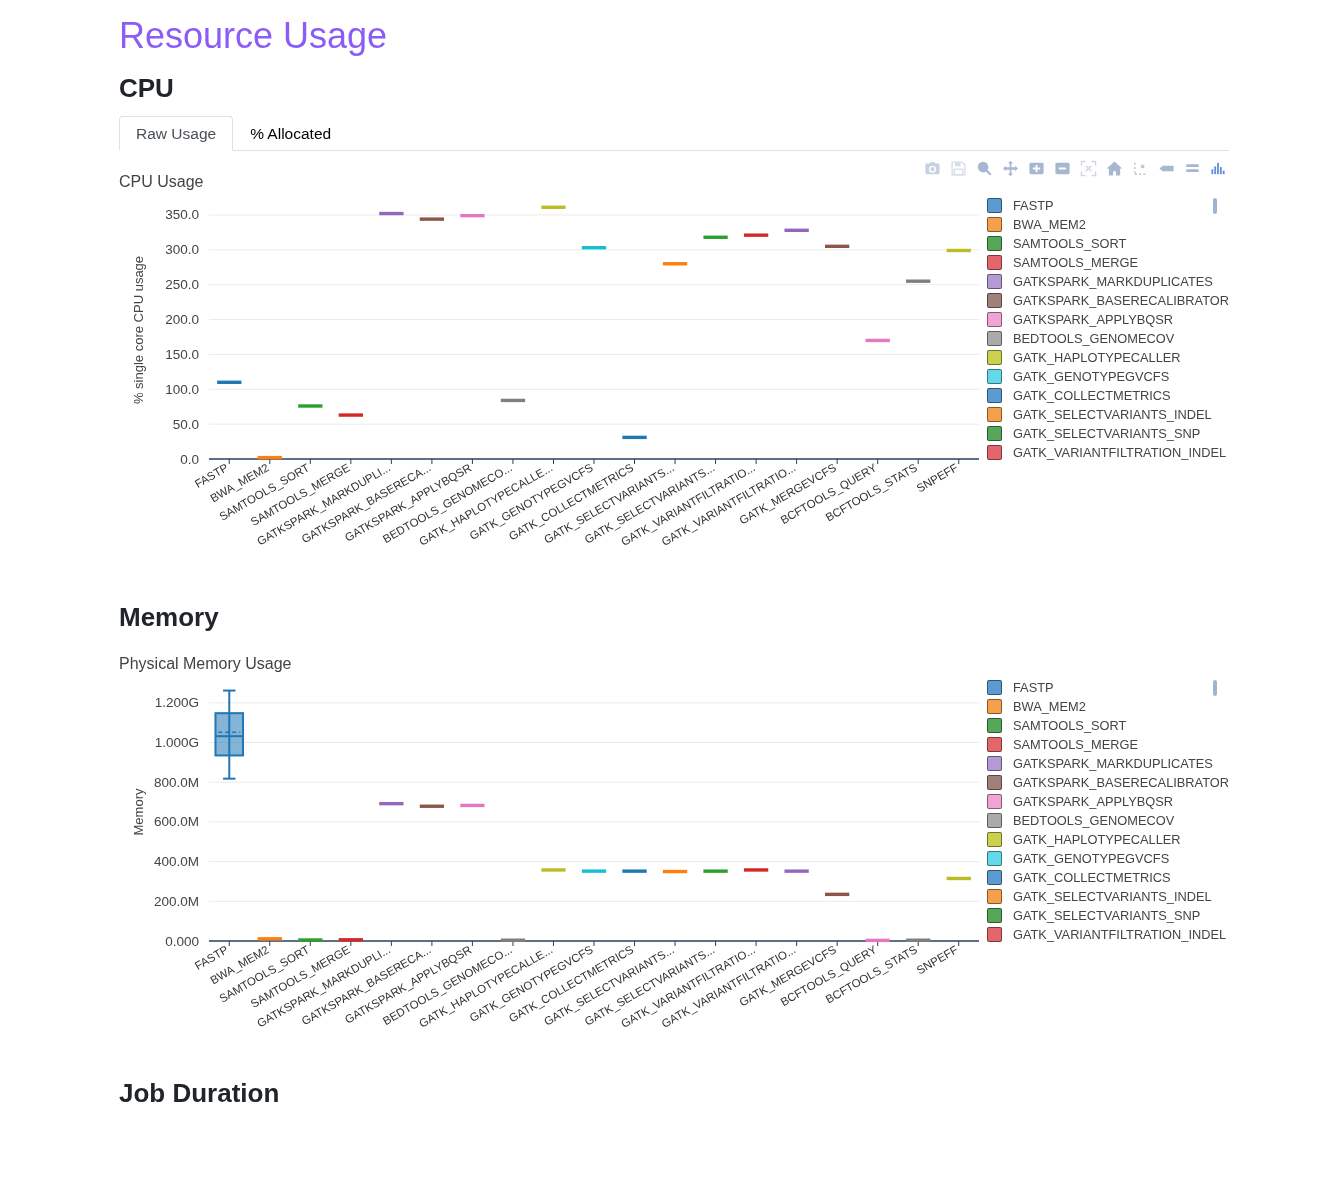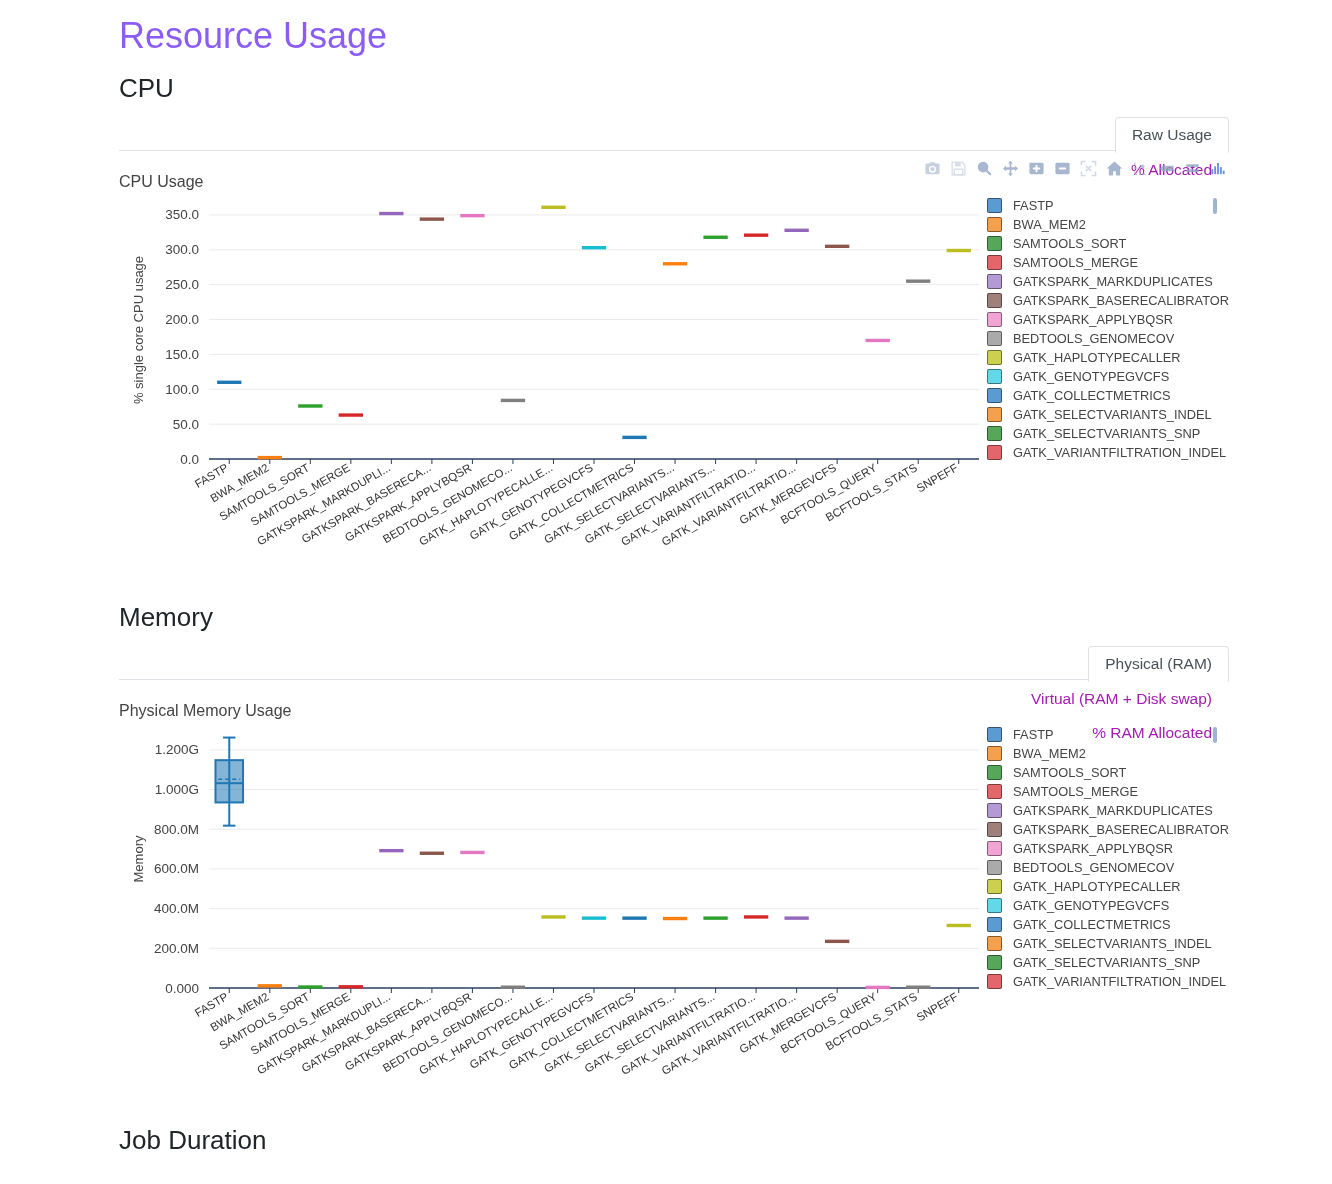--- a/index.html
+++ b/index.html
@@ -17,38 +17,37 @@
   
   h1.page-title{
     font-size:36px; font-weight:400; line-height:1.2;
     margin:0; padding:14px 0 0 119px; color:#8b5cf6; letter-spacing:0px;
   }
   p.page-sub{
     font-size:15.5px; font-weight:400; margin:12px 0 0 0;
     padding-left:119px; color:#212529;
   }
   h2.section-title{
-    font-size:26px; font-weight:400; margin:0; padding:16px 0 0 119px;
+    font-size:26px; font-weight:700; margin:0; padding:16px 0 0 119px;
     color:#212529;
   }
 
   
   .tabs{
     margin-left:119px; margin-top:13px;
     width:1110px;
     border-bottom:1px solid #dee2e6;
     display:flex; align-items:flex-end;
     height:34px;
     box-sizing:border-box;
-    flex-direction:column;
   }
   .tab{
     font-size:15.5px; line-height:1;
     padding:9px 16px 9px 16px;
-    color:#a21caf; cursor:pointer;
+    color:#000000; cursor:pointer;
     border:1px solid transparent;
     border-radius:4px 4px 0 0;
     margin-bottom:-1px;
     background:transparent;
     white-space:nowrap;
   }
   .tab.active{
     color:#495057;
     background:#fff;
     border-color:#dee2e6 #dee2e6 #fff;
@@ -319,25 +318,20 @@
           <div class="legend-row">
             <span class="legend-sw" style="background: rgb(227, 103, 106); border: 1px solid rgba(0, 0, 0, 0.45);"></span>
             <span>GATK_VARIANTFILTRATION_INDEL</span>
           </div>
         </div>
     </div>
   </div>
 
   <h2 class="section-title">Memory</h2>
 
-  <div class="tabs">
-    <div class="tab active">Physical (RAM)</div>
-    <div class="tab">Virtual (RAM + Disk swap)</div>
-    <div class="tab">% RAM Allocated</div>
-  </div>
 
   <div class="plot-wrap">
     <div class="plot-title">Physical Memory Usage</div>
     <div class="plot-area">
       <svg class="plot" id="mem-svg" width="1110" height="395">
           <line x1="90" x2="860" y1="268" y2="268" stroke="#2a3f5f" stroke-width="1.6"></line>
           <text x="80" y="272.5" text-anchor="end" class="tick-lbl">0.000</text>
           <line x1="90" x2="860" y1="228.30769230769232" y2="228.30769230769232" stroke="#ebebeb" stroke-width="1"></line>
           <text x="80" y="232.80769230769232" text-anchor="end" class="tick-lbl">200.0M</text>
           <line x1="90" x2="860" y1="188.6153846153846" y2="188.6153846153846" stroke="#ebebeb" stroke-width="1"></line>

